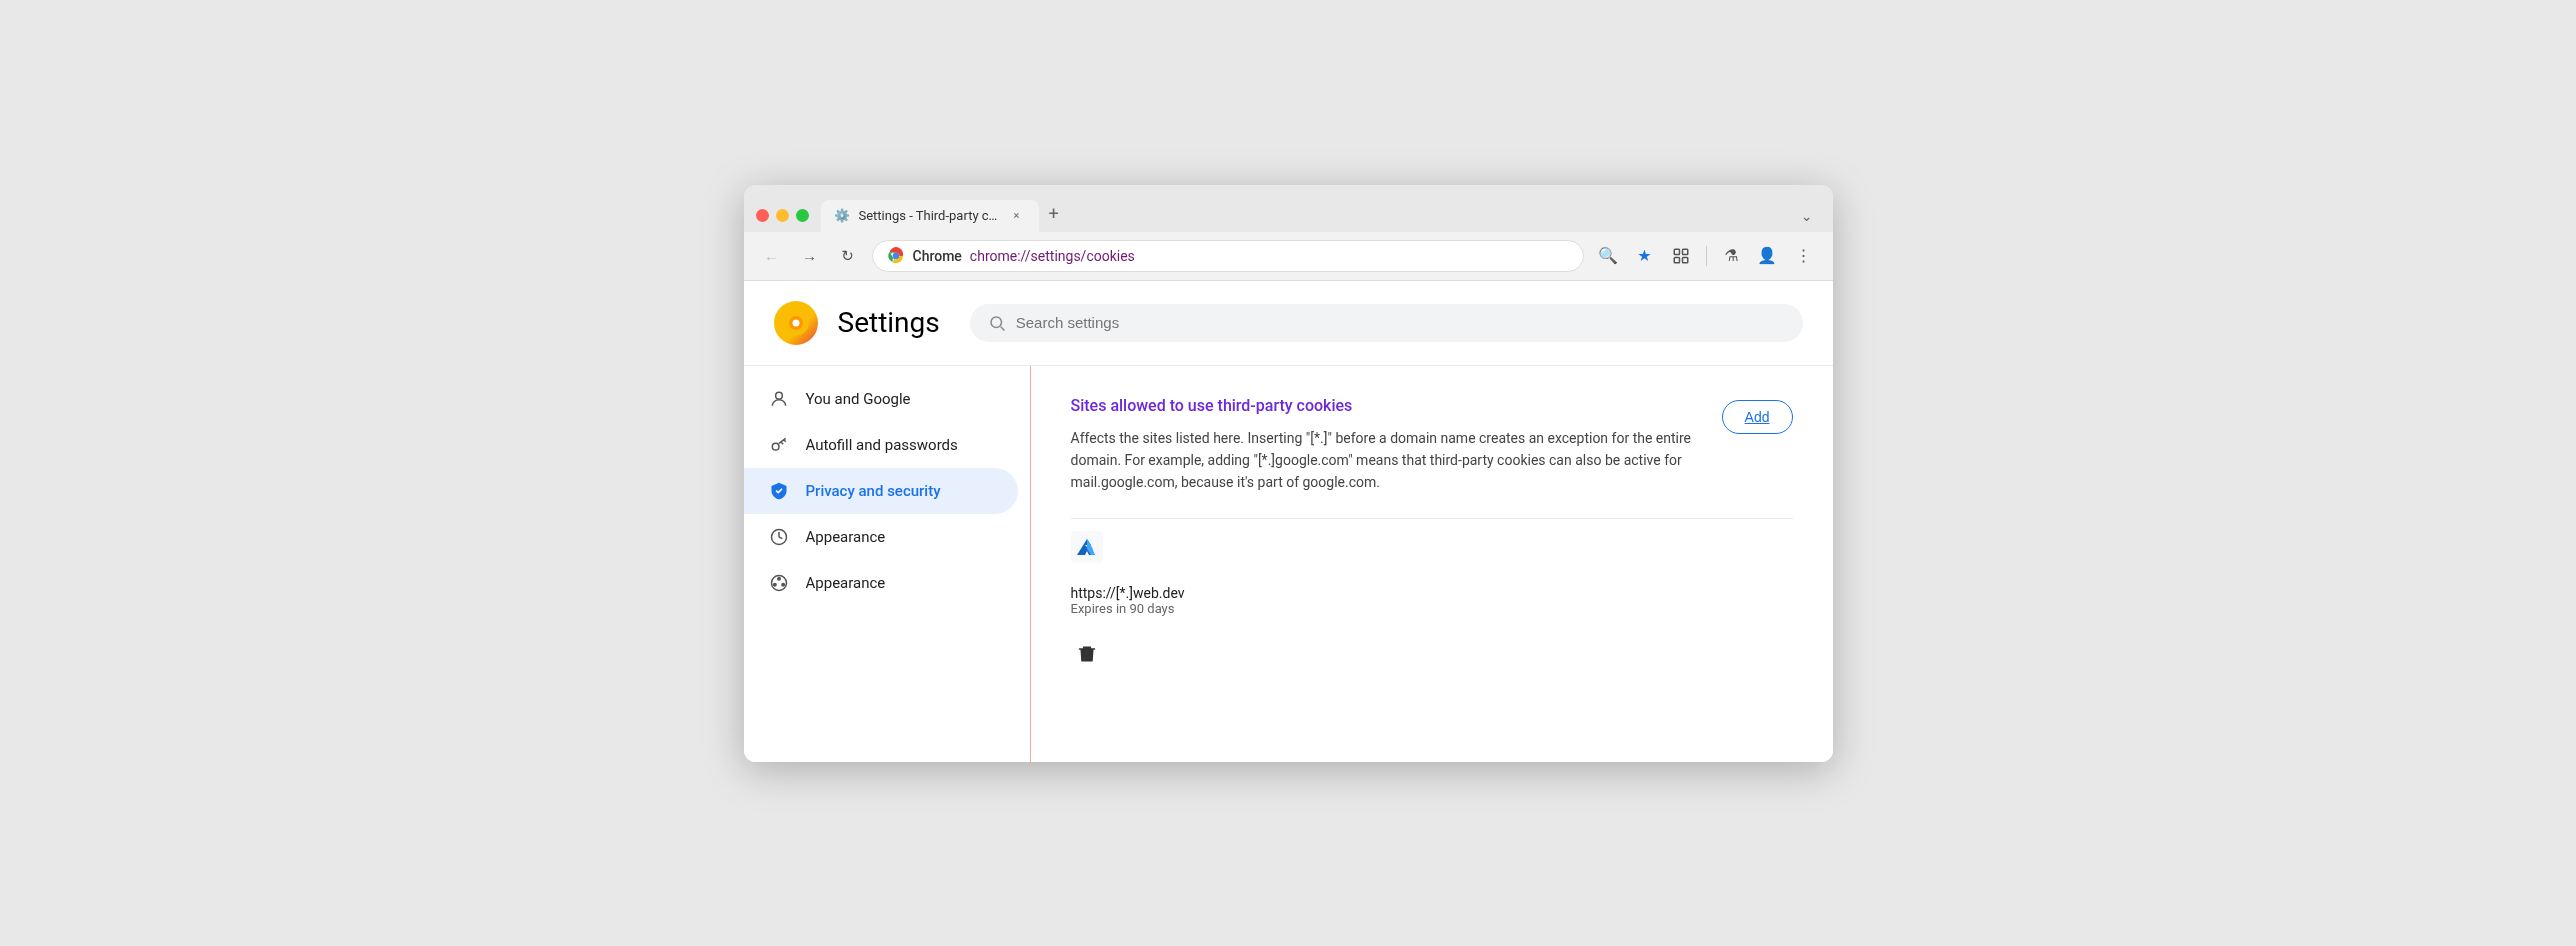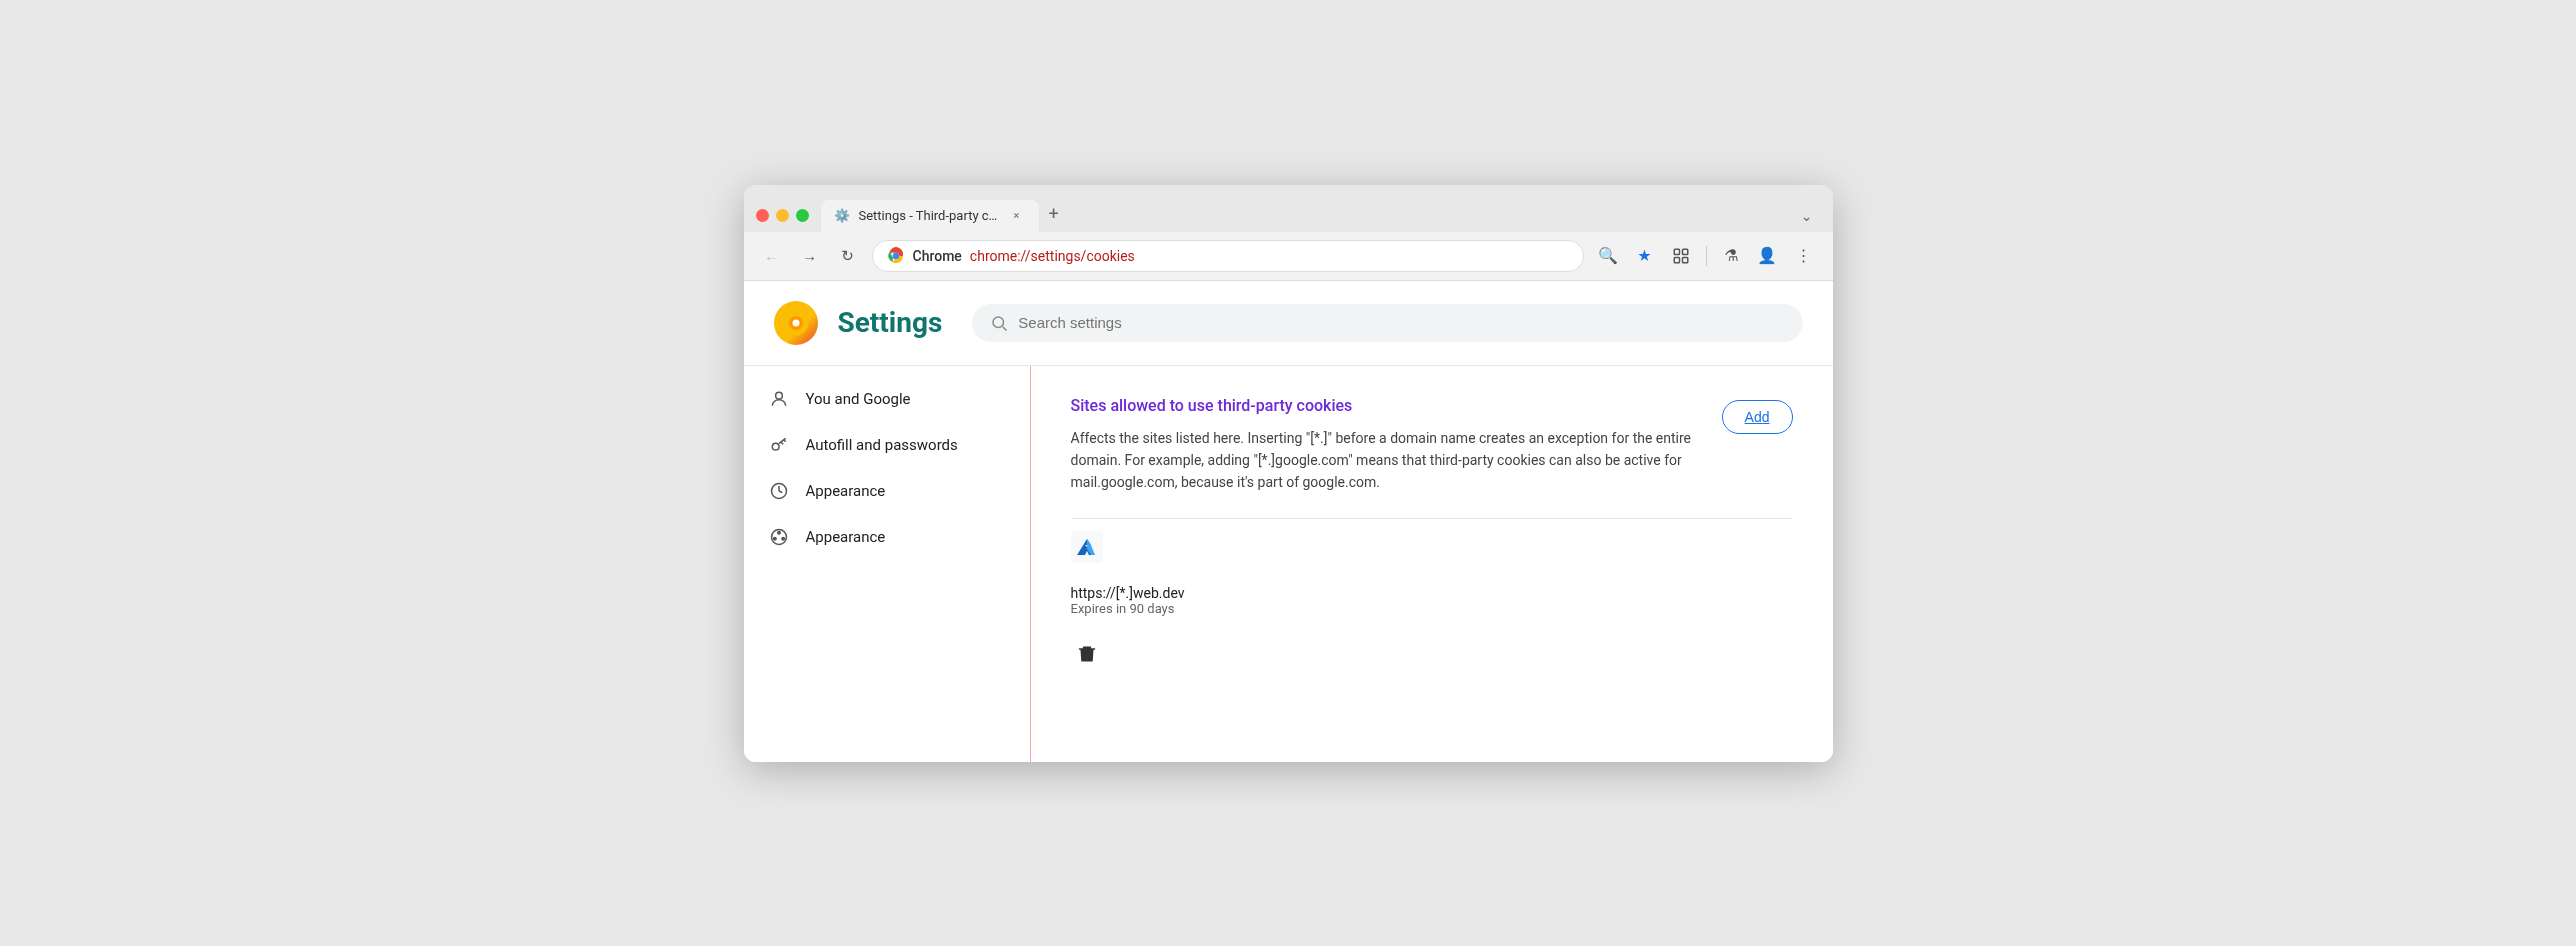--- a/index.html
+++ b/index.html
@@ -149,21 +149,21 @@
     }
 
     .address-origin {
       font-size: 14px;
       font-weight: 500;
       color: #333;
     }
 
     .address-path {
       font-size: 14px;
-      color: #b91c1c;
+      color: #701a75;
     }
 
     .nav-icons {
       display: flex;
       align-items: center;
       gap: 6px;
     }
 
     .nav-icon-btn {
       width: 30px;
@@ -209,22 +209,22 @@
       border-radius: 50%;
       background: linear-gradient(135deg, #fbbc04 60%, #ea4335 100%);
       display: flex;
       align-items: center;
       justify-content: center;
       font-size: 22px;
     }
 
     .settings-title {
       font-size: 28px;
-      font-weight: 700;
-      color: #0f766e;
+      font-weight: 400;
+      color: #000000;
     }
 
     .search-bar {
       flex: 1;
       display: flex;
       align-items: center;
       background: #f1f3f4;
       border-radius: 24px;
       padding: 10px 18px;
       gap: 10px;
@@ -469,20 +469,29 @@
         <div class="sidebar-item">
           <span class="sidebar-icon">
             <svg width="20" height="20" viewBox="0 0 24 24" fill="none" stroke="#555" stroke-width="1.8">
               <circle cx="8" cy="14" r="4"></circle>
               <path d="M12 10l8-6M18 6l2 2M15 9l2 2"></path>
             </svg>
           </span>
           <span>Autofill and passwords</span>
         </div>
 
+        <div class="sidebar-item active">
+          <span class="sidebar-icon">
+            <svg width="20" height="20" viewBox="0 0 24 24" fill="#1a73e8">
+              <path d="M12 2 L3 6 L3 12 C3 17 7.5 21.5 12 22 C16.5 21.5 21 17 21 12 L21 6 Z"></path>
+              <path d="M9 12 L11 14 L15 10" stroke="white" stroke-width="2" fill="none" stroke-linecap="round"></path>
+            </svg>
+          </span>
+          <span>Privacy and security</span>
+        </div>
 
         <div class="sidebar-item">
           <span class="sidebar-icon">
             <svg width="20" height="20" viewBox="0 0 24 24" fill="none" stroke="#555" stroke-width="1.8">
               <circle cx="12" cy="12" r="9"></circle>
               <path d="M12 12 L12 6"></path>
               <path d="M12 12 L16 14"></path>
             </svg>
           </span>
           <span>Appearance</span>

